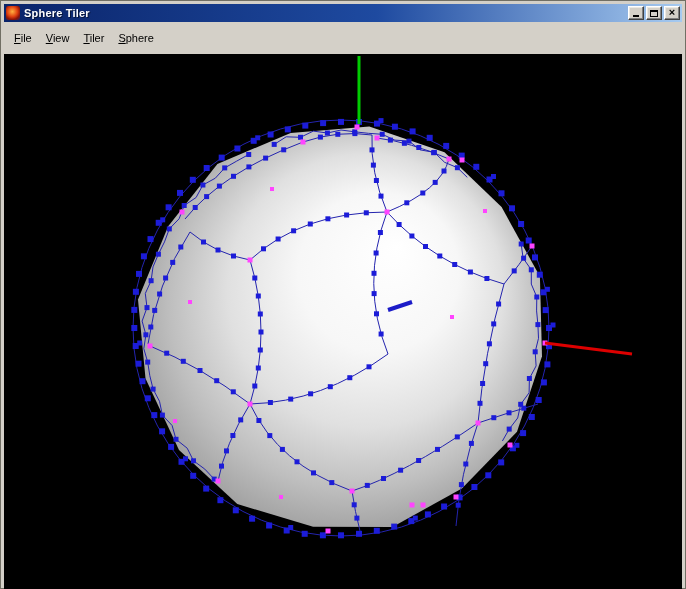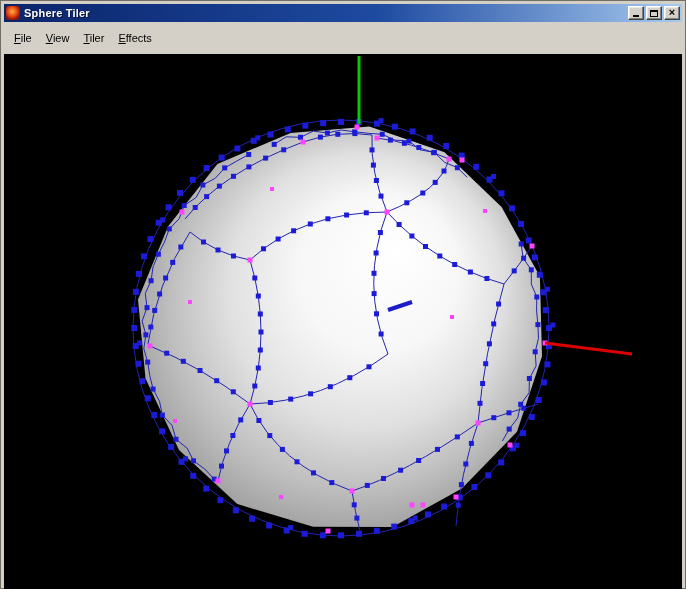--- a/index.html
+++ b/index.html
@@ -75,21 +75,21 @@
       <div class="tb-btn">
         <span class="glyph-close">×</span>
       </div>
     </div>
   </div>
 
   <div class="menubar">
     <span class="menu-item">File</span>
     <span class="menu-item">View</span>
     <span class="menu-item">Tiler</span>
-    <span class="menu-item">Effects</span>
+    <span class="menu-item">Sphere</span>
   </div>
 
   <div class="viewport" id="viewport">
       <svg xmlns="http://www.w3.org/2000/svg" width="678" height="544" viewBox="0 0 678 544">
         <defs>
           <radialGradient id="sphereGrad" cx="50%" cy="50%" r="62%" fx="64%" fy="30%">
             <stop offset="0" stop-color="#ffffff"></stop>
             <stop offset="0.32" stop-color="#f7f7f7"></stop>
             <stop offset="0.55" stop-color="#e0e0e0"></stop>
             <stop offset="0.74" stop-color="#bebebe"></stop>

